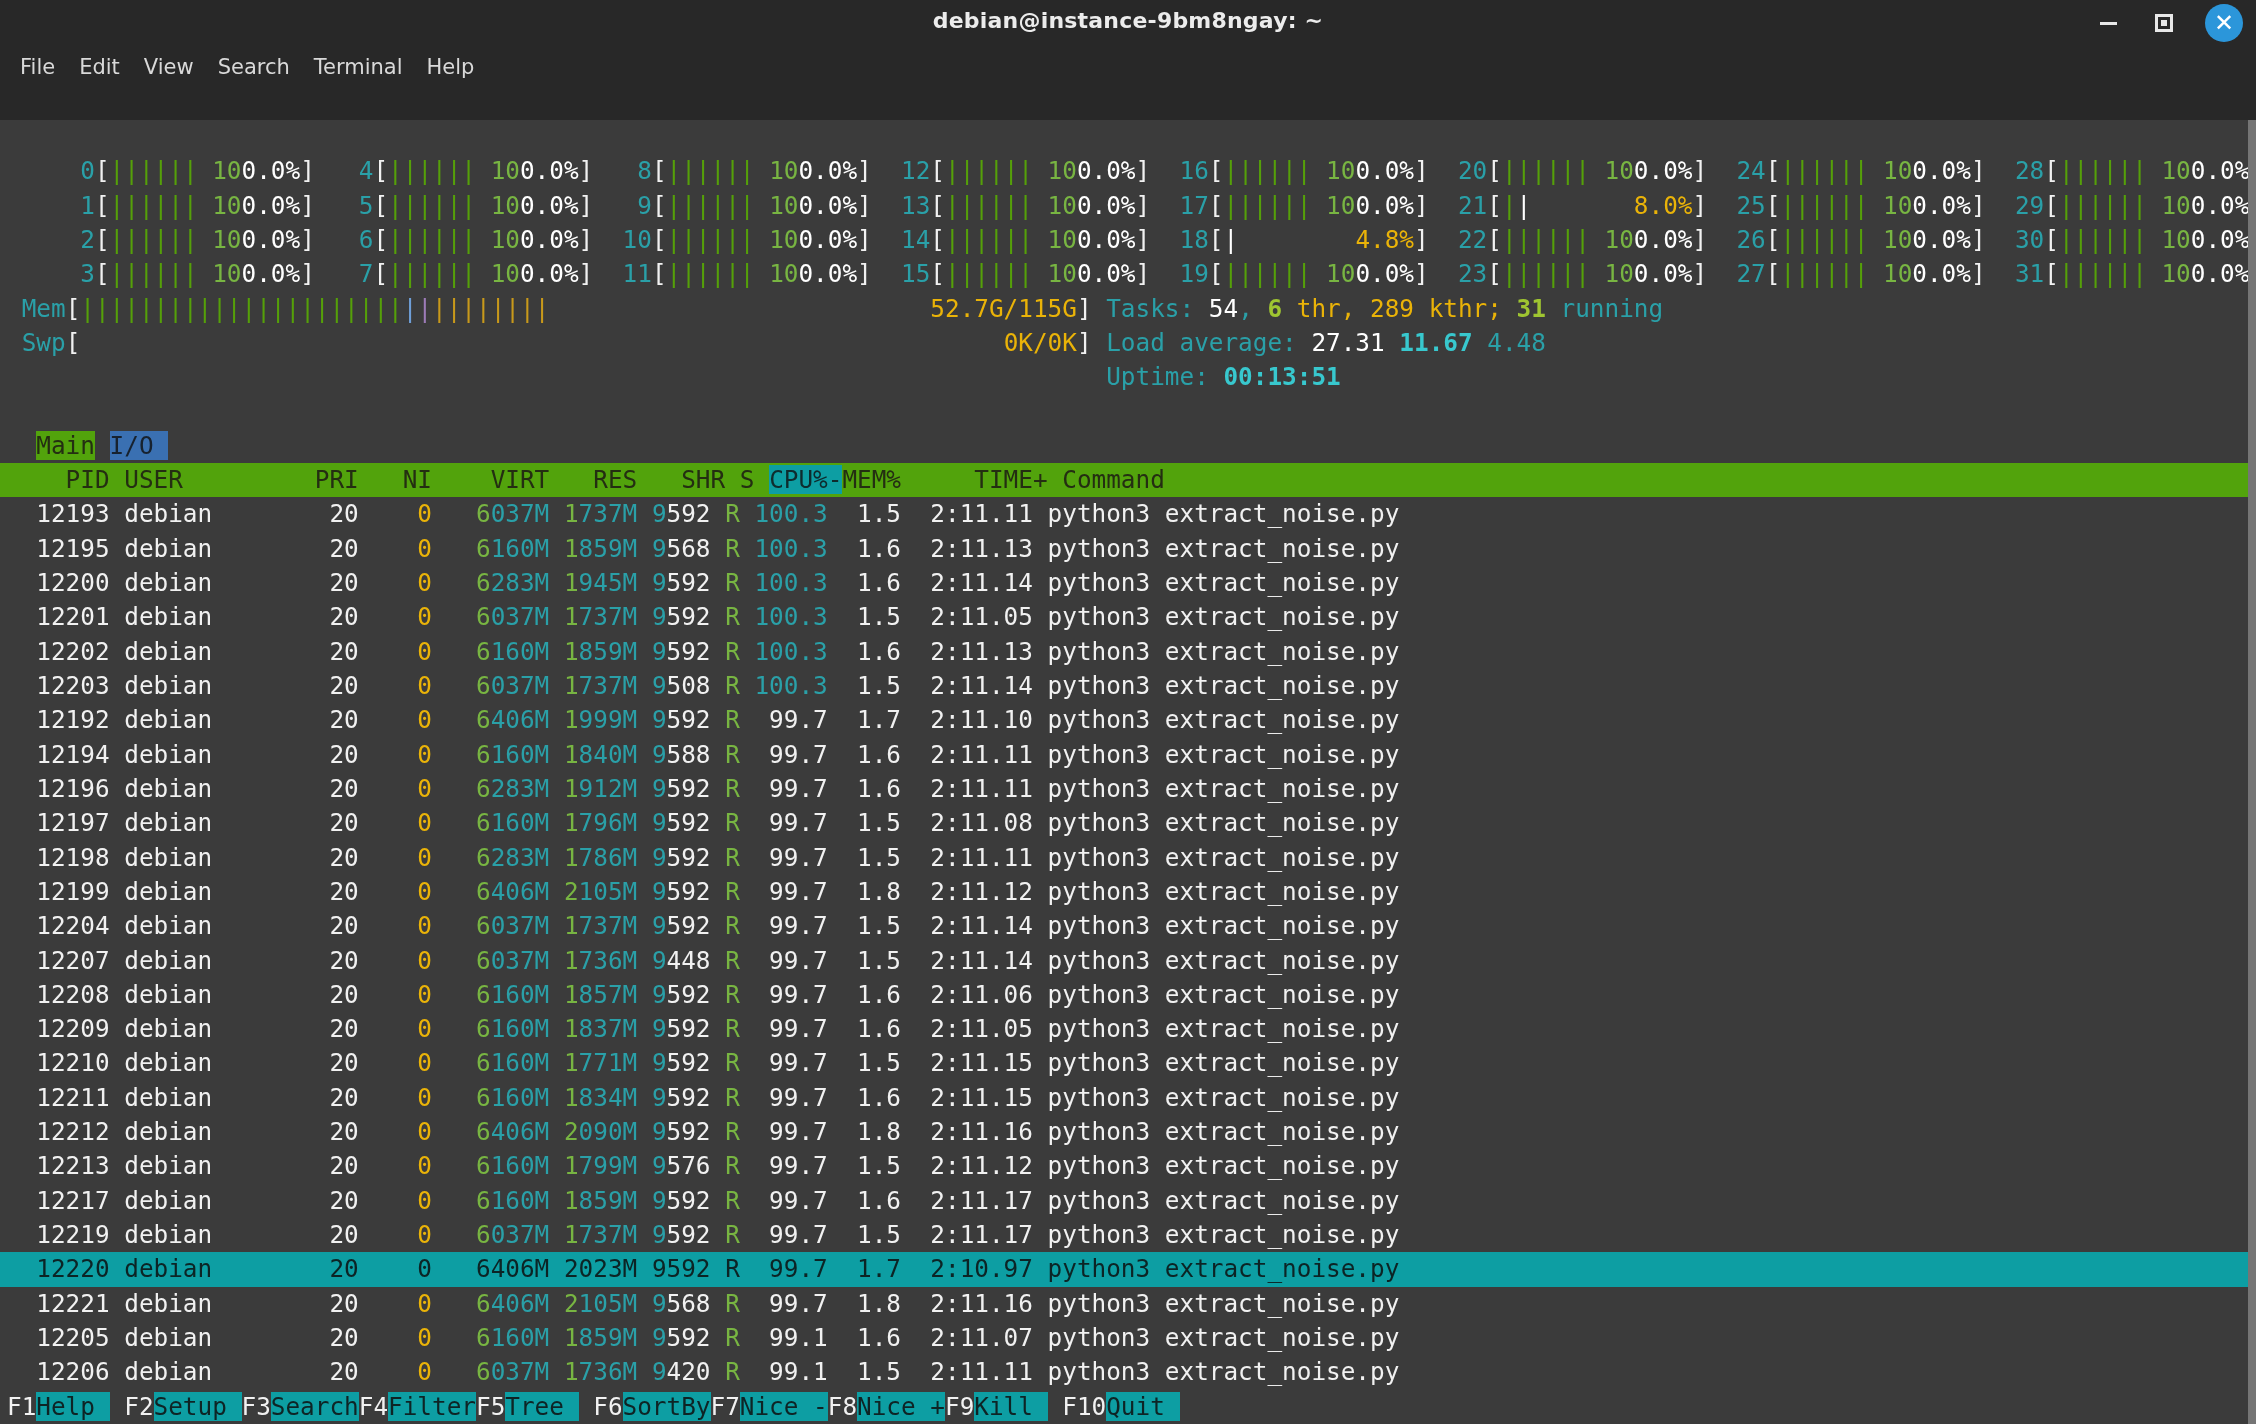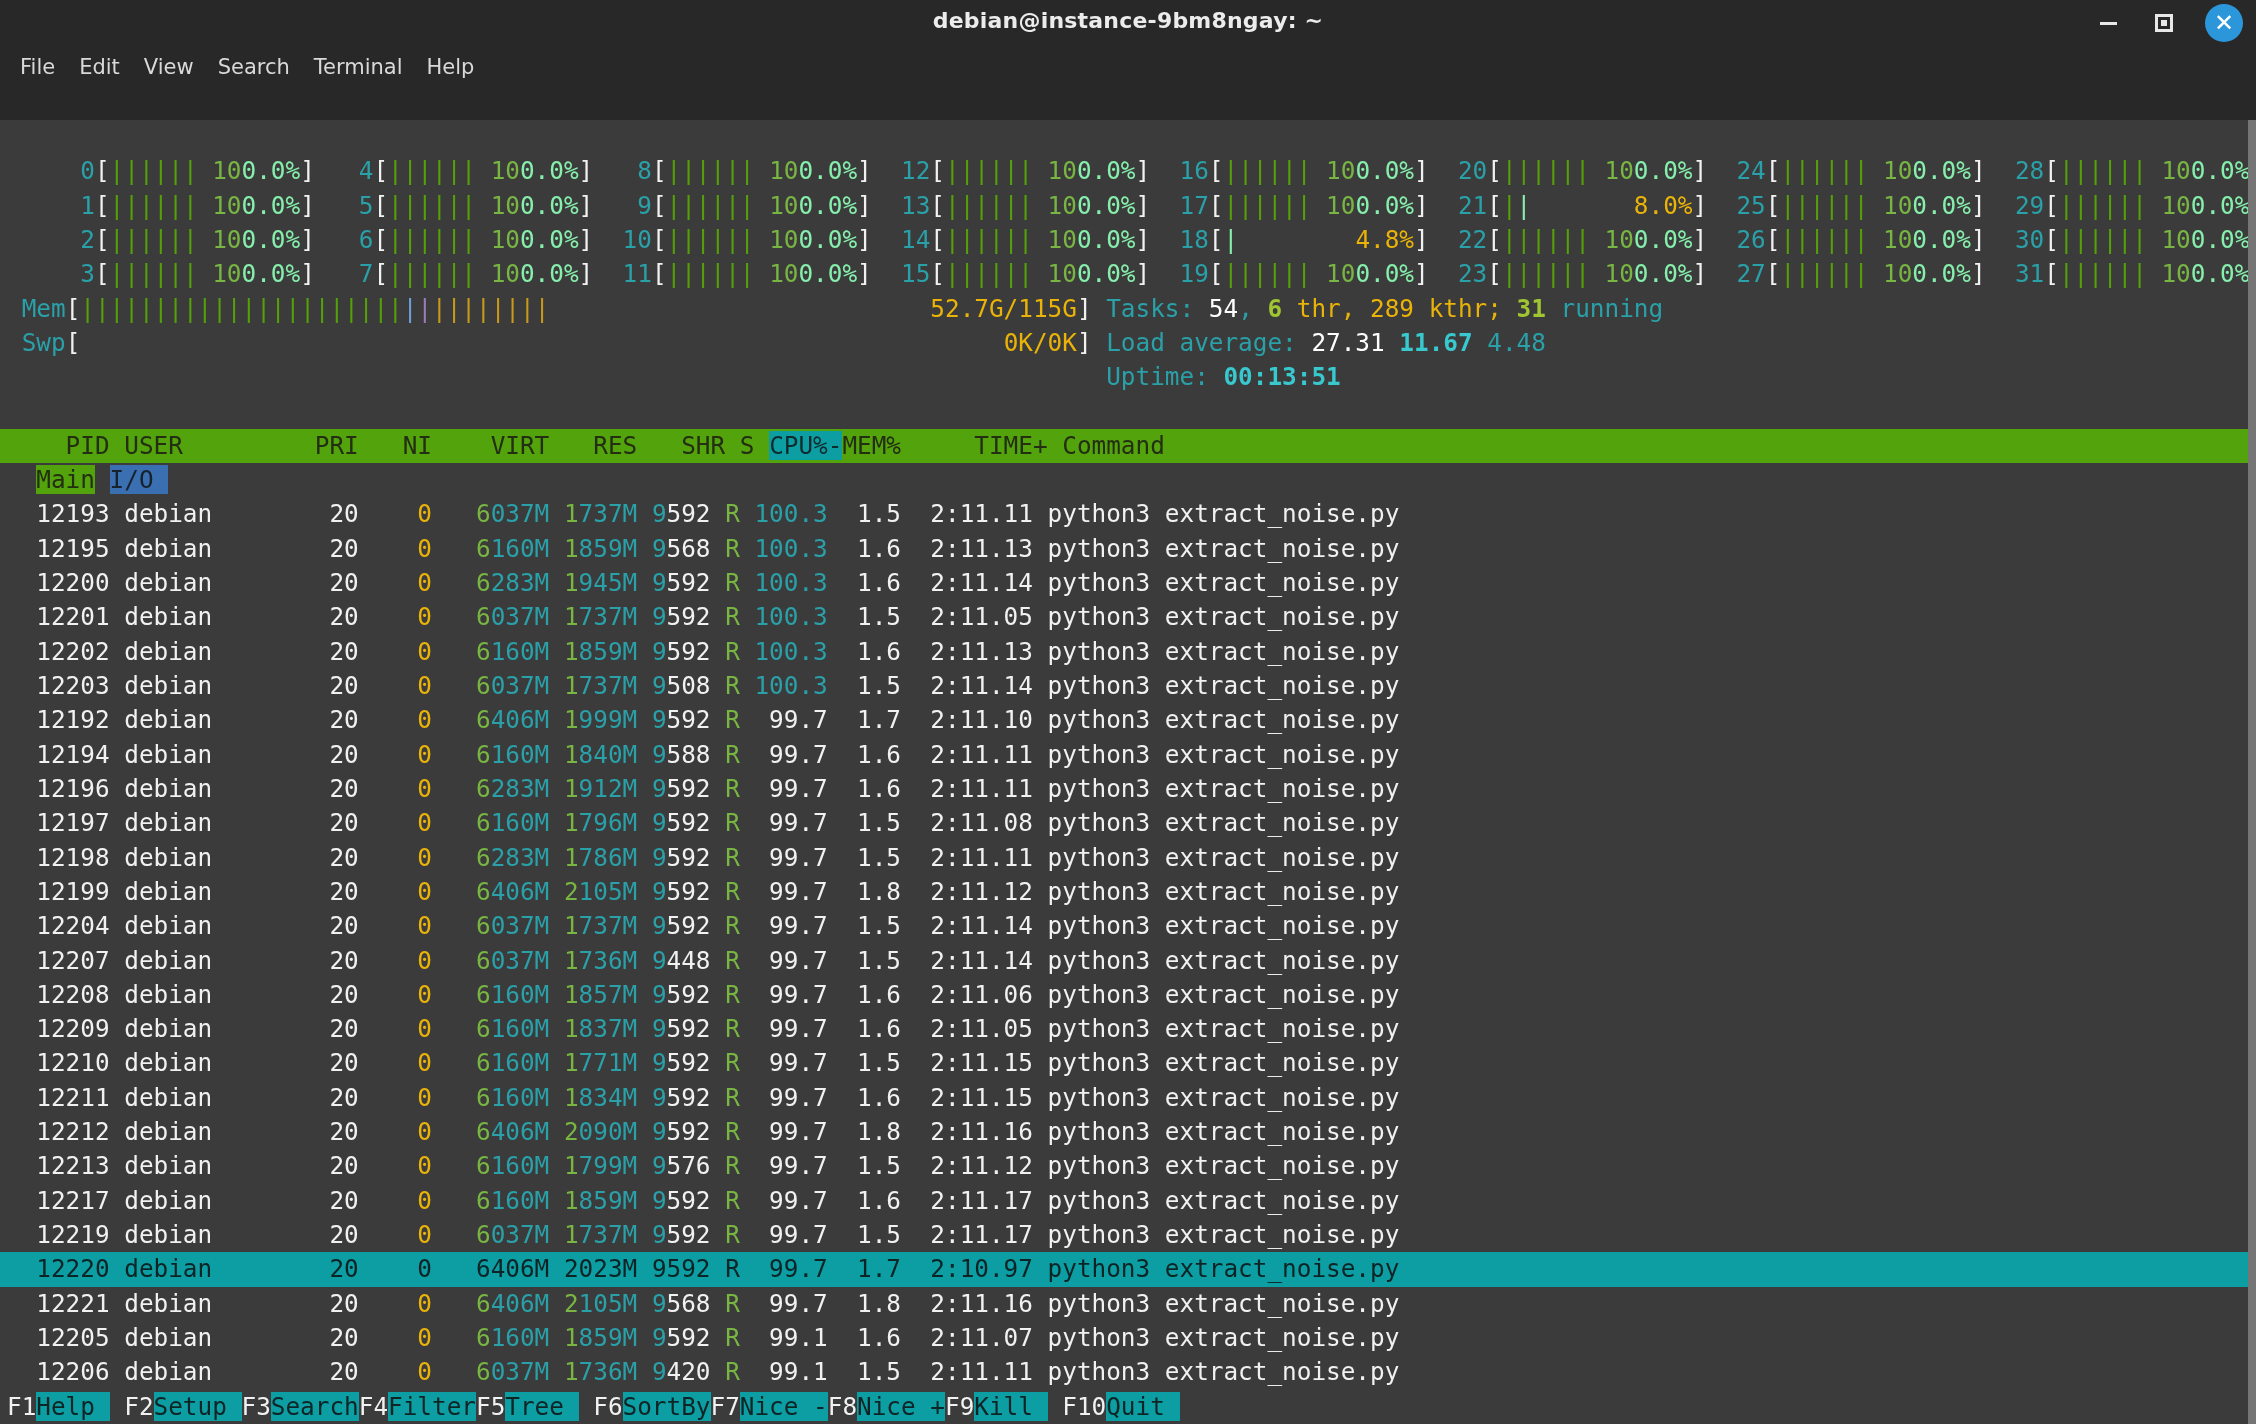--- a/index.html
+++ b/index.html
@@ -31,21 +31,21 @@
 
   
   .c-w{color:#f1f1f1}
   .c-wb{color:#ffffff;font-weight:normal}
   .c-te{color:#2aa0a8}
   .c-tb{color:#38c8ce;font-weight:bold}
   .c-li{color:#9fc531;font-weight:bold}
   .c-dim{color:#eab308}
   .c-g{color:#55a009}
   .c-gt{color:#78b542}
-  .c-r{color:#86efac}
+  .c-r{color:#ffffff}
   .c-y{color:#c8991b}
   .c-bl{color:#6f9fd8}
   .c-pu{color:#9d7bb8}
 
   .ln.hdr{background:#52a30c;}
   .ln.hdr span{color:#242e12;}
   .ln.hdr span.sortcell{background:#0d9ea3;color:#0e2c2e;}
   .ln.sel{background:#0d9ea3;}
   .ln.sel span{color:#0c2425 !important;font-weight:normal;}
   .tab-main{background:#52a30c;color:#242e12;}
@@ -81,22 +81,22 @@
   <div id="screen">
       <div class="ln"><span class="c-w"> </span></div>
       <div class="ln"><span class="c-w">  </span><span class="c-te">   0</span><span class="c-w">[</span><span class="c-g">|</span><span class="c-g">|</span><span class="c-g">|</span><span class="c-g">|</span><span class="c-g">|</span><span class="c-g">|</span><span class="c-w"> </span><span class="c-gt">10</span><span class="c-r">0.0%</span><span class="c-w">]</span><span class="c-te">   4</span><span class="c-w">[</span><span class="c-g">|</span><span class="c-g">|</span><span class="c-g">|</span><span class="c-g">|</span><span class="c-g">|</span><span class="c-g">|</span><span class="c-w"> </span><span class="c-gt">10</span><span class="c-r">0.0%</span><span class="c-w">]</span><span class="c-te">   8</span><span class="c-w">[</span><span class="c-g">|</span><span class="c-g">|</span><span class="c-g">|</span><span class="c-g">|</span><span class="c-g">|</span><span class="c-g">|</span><span class="c-w"> </span><span class="c-gt">10</span><span class="c-r">0.0%</span><span class="c-w">]</span><span class="c-te">  12</span><span class="c-w">[</span><span class="c-g">|</span><span class="c-g">|</span><span class="c-g">|</span><span class="c-g">|</span><span class="c-g">|</span><span class="c-g">|</span><span class="c-w"> </span><span class="c-gt">10</span><span class="c-r">0.0%</span><span class="c-w">]</span><span class="c-te">  16</span><span class="c-w">[</span><span class="c-g">|</span><span class="c-g">|</span><span class="c-g">|</span><span class="c-g">|</span><span class="c-g">|</span><span class="c-g">|</span><span class="c-w"> </span><span class="c-gt">10</span><span class="c-r">0.0%</span><span class="c-w">]</span><span class="c-te">  20</span><span class="c-w">[</span><span class="c-g">|</span><span class="c-g">|</span><span class="c-g">|</span><span class="c-g">|</span><span class="c-g">|</span><span class="c-g">|</span><span class="c-w"> </span><span class="c-gt">10</span><span class="c-r">0.0%</span><span class="c-w">]</span><span class="c-te">  24</span><span class="c-w">[</span><span class="c-g">|</span><span class="c-g">|</span><span class="c-g">|</span><span class="c-g">|</span><span class="c-g">|</span><span class="c-g">|</span><span class="c-w"> </span><span class="c-gt">10</span><span class="c-r">0.0%</span><span class="c-w">]</span><span class="c-te">  28</span><span class="c-w">[</span><span class="c-g">|</span><span class="c-g">|</span><span class="c-g">|</span><span class="c-g">|</span><span class="c-g">|</span><span class="c-g">|</span><span class="c-w"> </span><span class="c-gt">10</span><span class="c-r">0.0%</span><span class="c-w">]</span></div>
       <div class="ln"><span class="c-w">  </span><span class="c-te">   1</span><span class="c-w">[</span><span class="c-g">|</span><span class="c-g">|</span><span class="c-g">|</span><span class="c-g">|</span><span class="c-g">|</span><span class="c-g">|</span><span class="c-w"> </span><span class="c-gt">10</span><span class="c-r">0.0%</span><span class="c-w">]</span><span class="c-te">   5</span><span class="c-w">[</span><span class="c-g">|</span><span class="c-g">|</span><span class="c-g">|</span><span class="c-g">|</span><span class="c-g">|</span><span class="c-g">|</span><span class="c-w"> </span><span class="c-gt">10</span><span class="c-r">0.0%</span><span class="c-w">]</span><span class="c-te">   9</span><span class="c-w">[</span><span class="c-g">|</span><span class="c-g">|</span><span class="c-g">|</span><span class="c-g">|</span><span class="c-g">|</span><span class="c-g">|</span><span class="c-w"> </span><span class="c-gt">10</span><span class="c-r">0.0%</span><span class="c-w">]</span><span class="c-te">  13</span><span class="c-w">[</span><span class="c-g">|</span><span class="c-g">|</span><span class="c-g">|</span><span class="c-g">|</span><span class="c-g">|</span><span class="c-g">|</span><span class="c-w"> </span><span class="c-gt">10</span><span class="c-r">0.0%</span><span class="c-w">]</span><span class="c-te">  17</span><span class="c-w">[</span><span class="c-g">|</span><span class="c-g">|</span><span class="c-g">|</span><span class="c-g">|</span><span class="c-g">|</span><span class="c-g">|</span><span class="c-w"> </span><span class="c-gt">10</span><span class="c-r">0.0%</span><span class="c-w">]</span><span class="c-te">  21</span><span class="c-w">[</span><span class="c-g">|</span><span class="c-r">|</span><span class="c-w">       </span><span class="c-dim">8.0%</span><span class="c-w">]</span><span class="c-te">  25</span><span class="c-w">[</span><span class="c-g">|</span><span class="c-g">|</span><span class="c-g">|</span><span class="c-g">|</span><span class="c-g">|</span><span class="c-g">|</span><span class="c-w"> </span><span class="c-gt">10</span><span class="c-r">0.0%</span><span class="c-w">]</span><span class="c-te">  29</span><span class="c-w">[</span><span class="c-g">|</span><span class="c-g">|</span><span class="c-g">|</span><span class="c-g">|</span><span class="c-g">|</span><span class="c-g">|</span><span class="c-w"> </span><span class="c-gt">10</span><span class="c-r">0.0%</span><span class="c-w">]</span></div>
       <div class="ln"><span class="c-w">  </span><span class="c-te">   2</span><span class="c-w">[</span><span class="c-g">|</span><span class="c-g">|</span><span class="c-g">|</span><span class="c-g">|</span><span class="c-g">|</span><span class="c-g">|</span><span class="c-w"> </span><span class="c-gt">10</span><span class="c-r">0.0%</span><span class="c-w">]</span><span class="c-te">   6</span><span class="c-w">[</span><span class="c-g">|</span><span class="c-g">|</span><span class="c-g">|</span><span class="c-g">|</span><span class="c-g">|</span><span class="c-g">|</span><span class="c-w"> </span><span class="c-gt">10</span><span class="c-r">0.0%</span><span class="c-w">]</span><span class="c-te">  10</span><span class="c-w">[</span><span class="c-g">|</span><span class="c-g">|</span><span class="c-g">|</span><span class="c-g">|</span><span class="c-g">|</span><span class="c-g">|</span><span class="c-w"> </span><span class="c-gt">10</span><span class="c-r">0.0%</span><span class="c-w">]</span><span class="c-te">  14</span><span class="c-w">[</span><span class="c-g">|</span><span class="c-g">|</span><span class="c-g">|</span><span class="c-g">|</span><span class="c-g">|</span><span class="c-g">|</span><span class="c-w"> </span><span class="c-gt">10</span><span class="c-r">0.0%</span><span class="c-w">]</span><span class="c-te">  18</span><span class="c-w">[</span><span class="c-r">|</span><span class="c-w">        </span><span class="c-dim">4.8%</span><span class="c-w">]</span><span class="c-te">  22</span><span class="c-w">[</span><span class="c-g">|</span><span class="c-g">|</span><span class="c-g">|</span><span class="c-g">|</span><span class="c-g">|</span><span class="c-g">|</span><span class="c-w"> </span><span class="c-gt">10</span><span class="c-r">0.0%</span><span class="c-w">]</span><span class="c-te">  26</span><span class="c-w">[</span><span class="c-g">|</span><span class="c-g">|</span><span class="c-g">|</span><span class="c-g">|</span><span class="c-g">|</span><span class="c-g">|</span><span class="c-w"> </span><span class="c-gt">10</span><span class="c-r">0.0%</span><span class="c-w">]</span><span class="c-te">  30</span><span class="c-w">[</span><span class="c-g">|</span><span class="c-g">|</span><span class="c-g">|</span><span class="c-g">|</span><span class="c-g">|</span><span class="c-g">|</span><span class="c-w"> </span><span class="c-gt">10</span><span class="c-r">0.0%</span><span class="c-w">]</span></div>
       <div class="ln"><span class="c-w">  </span><span class="c-te">   3</span><span class="c-w">[</span><span class="c-g">|</span><span class="c-g">|</span><span class="c-g">|</span><span class="c-g">|</span><span class="c-g">|</span><span class="c-g">|</span><span class="c-w"> </span><span class="c-gt">10</span><span class="c-r">0.0%</span><span class="c-w">]</span><span class="c-te">   7</span><span class="c-w">[</span><span class="c-g">|</span><span class="c-g">|</span><span class="c-g">|</span><span class="c-g">|</span><span class="c-g">|</span><span class="c-g">|</span><span class="c-w"> </span><span class="c-gt">10</span><span class="c-r">0.0%</span><span class="c-w">]</span><span class="c-te">  11</span><span class="c-w">[</span><span class="c-g">|</span><span class="c-g">|</span><span class="c-g">|</span><span class="c-g">|</span><span class="c-g">|</span><span class="c-g">|</span><span class="c-w"> </span><span class="c-gt">10</span><span class="c-r">0.0%</span><span class="c-w">]</span><span class="c-te">  15</span><span class="c-w">[</span><span class="c-g">|</span><span class="c-g">|</span><span class="c-g">|</span><span class="c-g">|</span><span class="c-g">|</span><span class="c-g">|</span><span class="c-w"> </span><span class="c-gt">10</span><span class="c-r">0.0%</span><span class="c-w">]</span><span class="c-te">  19</span><span class="c-w">[</span><span class="c-g">|</span><span class="c-g">|</span><span class="c-g">|</span><span class="c-g">|</span><span class="c-g">|</span><span class="c-g">|</span><span class="c-w"> </span><span class="c-gt">10</span><span class="c-r">0.0%</span><span class="c-w">]</span><span class="c-te">  23</span><span class="c-w">[</span><span class="c-g">|</span><span class="c-g">|</span><span class="c-g">|</span><span class="c-g">|</span><span class="c-g">|</span><span class="c-g">|</span><span class="c-w"> </span><span class="c-gt">10</span><span class="c-r">0.0%</span><span class="c-w">]</span><span class="c-te">  27</span><span class="c-w">[</span><span class="c-g">|</span><span class="c-g">|</span><span class="c-g">|</span><span class="c-g">|</span><span class="c-g">|</span><span class="c-g">|</span><span class="c-w"> </span><span class="c-gt">10</span><span class="c-r">0.0%</span><span class="c-w">]</span><span class="c-te">  31</span><span class="c-w">[</span><span class="c-g">|</span><span class="c-g">|</span><span class="c-g">|</span><span class="c-g">|</span><span class="c-g">|</span><span class="c-g">|</span><span class="c-w"> </span><span class="c-gt">10</span><span class="c-r">0.0%</span><span class="c-w">]</span></div>
       <div class="ln"><span class="c-w"> </span><span class="c-te">Mem</span><span class="c-w">[</span><span class="c-g">|</span><span class="c-g">|</span><span class="c-g">|</span><span class="c-g">|</span><span class="c-g">|</span><span class="c-g">|</span><span class="c-g">|</span><span class="c-g">|</span><span class="c-g">|</span><span class="c-g">|</span><span class="c-g">|</span><span class="c-g">|</span><span class="c-g">|</span><span class="c-g">|</span><span class="c-g">|</span><span class="c-g">|</span><span class="c-g">|</span><span class="c-g">|</span><span class="c-g">|</span><span class="c-g">|</span><span class="c-g">|</span><span class="c-g">|</span><span class="c-bl">|</span><span class="c-pu">|</span><span class="c-y">|</span><span class="c-y">|</span><span class="c-y">|</span><span class="c-y">|</span><span class="c-y">|</span><span class="c-y">|</span><span class="c-y">|</span><span class="c-y">|</span><span class="c-w">                          </span><span class="c-dim">52.7G/115G</span><span class="c-w">] </span><span class="c-te">Tasks: </span><span class="c-wb">54</span><span class="c-te">, </span><span class="c-li">6</span><span class="c-dim"> thr, 289 kthr; </span><span class="c-li">31</span><span class="c-te"> running</span></div>
       <div class="ln"><span class="c-w"> </span><span class="c-te">Swp</span><span class="c-w">[</span><span class="c-w">                                                               </span><span class="c-dim">0K/0K</span><span class="c-w">] </span><span class="c-te">Load average: </span><span class="c-wb">27.31 </span><span class="c-tb">11.67 </span><span class="c-te">4.48</span></div>
       <div class="ln"><span class="c-w">                                                                           </span><span class="c-te">Uptime: </span><span class="c-tb">00:13:51</span></div>
       <div class="ln"><span class="c-w"> </span></div>
+      <div class="ln"><span class="c-w">  </span><span class="tab-main">Main</span><span class="c-w"> </span><span class="tab-io">I/O </span></div>
       <div class="ln hdr"><span>    PID </span><span>USER         </span><span>PRI </span><span>  NI </span><span>   VIRT </span><span>  RES </span><span>  SHR </span><span>S </span><span class="sortcell">CPU%-</span><span>MEM%</span><span>     TIME+ </span><span>Command                                                                         </span></div>
-      <div class="ln"><span class="c-w">  </span><span class="tab-main">Main</span><span class="c-w"> </span><span class="tab-io">I/O </span></div>
       <div class="ln"><span class="c-w">  12193 </span><span class="c-w">debian       </span><span class="c-w"> 20 </span><span class="c-dim">   0 </span><span class="c-gt">  6</span><span class="c-te">037M </span><span class="c-gt">1</span><span class="c-te">737M </span><span class="c-te">9</span><span class="c-w">592 </span><span class="c-gt">R </span><span class="c-te">100.3 </span><span class="c-w"> 1.5 </span><span class="c-w"> 2:11.11 </span><span class="c-w">python3 extract_noise.py</span></div>
       <div class="ln"><span class="c-w">  12195 </span><span class="c-w">debian       </span><span class="c-w"> 20 </span><span class="c-dim">   0 </span><span class="c-gt">  6</span><span class="c-te">160M </span><span class="c-gt">1</span><span class="c-te">859M </span><span class="c-te">9</span><span class="c-w">568 </span><span class="c-gt">R </span><span class="c-te">100.3 </span><span class="c-w"> 1.6 </span><span class="c-w"> 2:11.13 </span><span class="c-w">python3 extract_noise.py</span></div>
       <div class="ln"><span class="c-w">  12200 </span><span class="c-w">debian       </span><span class="c-w"> 20 </span><span class="c-dim">   0 </span><span class="c-gt">  6</span><span class="c-te">283M </span><span class="c-gt">1</span><span class="c-te">945M </span><span class="c-te">9</span><span class="c-w">592 </span><span class="c-gt">R </span><span class="c-te">100.3 </span><span class="c-w"> 1.6 </span><span class="c-w"> 2:11.14 </span><span class="c-w">python3 extract_noise.py</span></div>
       <div class="ln"><span class="c-w">  12201 </span><span class="c-w">debian       </span><span class="c-w"> 20 </span><span class="c-dim">   0 </span><span class="c-gt">  6</span><span class="c-te">037M </span><span class="c-gt">1</span><span class="c-te">737M </span><span class="c-te">9</span><span class="c-w">592 </span><span class="c-gt">R </span><span class="c-te">100.3 </span><span class="c-w"> 1.5 </span><span class="c-w"> 2:11.05 </span><span class="c-w">python3 extract_noise.py</span></div>
       <div class="ln"><span class="c-w">  12202 </span><span class="c-w">debian       </span><span class="c-w"> 20 </span><span class="c-dim">   0 </span><span class="c-gt">  6</span><span class="c-te">160M </span><span class="c-gt">1</span><span class="c-te">859M </span><span class="c-te">9</span><span class="c-w">592 </span><span class="c-gt">R </span><span class="c-te">100.3 </span><span class="c-w"> 1.6 </span><span class="c-w"> 2:11.13 </span><span class="c-w">python3 extract_noise.py</span></div>
       <div class="ln"><span class="c-w">  12203 </span><span class="c-w">debian       </span><span class="c-w"> 20 </span><span class="c-dim">   0 </span><span class="c-gt">  6</span><span class="c-te">037M </span><span class="c-gt">1</span><span class="c-te">737M </span><span class="c-te">9</span><span class="c-w">508 </span><span class="c-gt">R </span><span class="c-te">100.3 </span><span class="c-w"> 1.5 </span><span class="c-w"> 2:11.14 </span><span class="c-w">python3 extract_noise.py</span></div>
       <div class="ln"><span class="c-w">  12192 </span><span class="c-w">debian       </span><span class="c-w"> 20 </span><span class="c-dim">   0 </span><span class="c-gt">  6</span><span class="c-te">406M </span><span class="c-gt">1</span><span class="c-te">999M </span><span class="c-te">9</span><span class="c-w">592 </span><span class="c-gt">R </span><span class="c-w"> 99.7 </span><span class="c-w"> 1.7 </span><span class="c-w"> 2:11.10 </span><span class="c-w">python3 extract_noise.py</span></div>
       <div class="ln"><span class="c-w">  12194 </span><span class="c-w">debian       </span><span class="c-w"> 20 </span><span class="c-dim">   0 </span><span class="c-gt">  6</span><span class="c-te">160M </span><span class="c-gt">1</span><span class="c-te">840M </span><span class="c-te">9</span><span class="c-w">588 </span><span class="c-gt">R </span><span class="c-w"> 99.7 </span><span class="c-w"> 1.6 </span><span class="c-w"> 2:11.11 </span><span class="c-w">python3 extract_noise.py</span></div>
       <div class="ln"><span class="c-w">  12196 </span><span class="c-w">debian       </span><span class="c-w"> 20 </span><span class="c-dim">   0 </span><span class="c-gt">  6</span><span class="c-te">283M </span><span class="c-gt">1</span><span class="c-te">912M </span><span class="c-te">9</span><span class="c-w">592 </span><span class="c-gt">R </span><span class="c-w"> 99.7 </span><span class="c-w"> 1.6 </span><span class="c-w"> 2:11.11 </span><span class="c-w">python3 extract_noise.py</span></div>
       <div class="ln"><span class="c-w">  12197 </span><span class="c-w">debian       </span><span class="c-w"> 20 </span><span class="c-dim">   0 </span><span class="c-gt">  6</span><span class="c-te">160M </span><span class="c-gt">1</span><span class="c-te">796M </span><span class="c-te">9</span><span class="c-w">592 </span><span class="c-gt">R </span><span class="c-w"> 99.7 </span><span class="c-w"> 1.5 </span><span class="c-w"> 2:11.08 </span><span class="c-w">python3 extract_noise.py</span></div>

